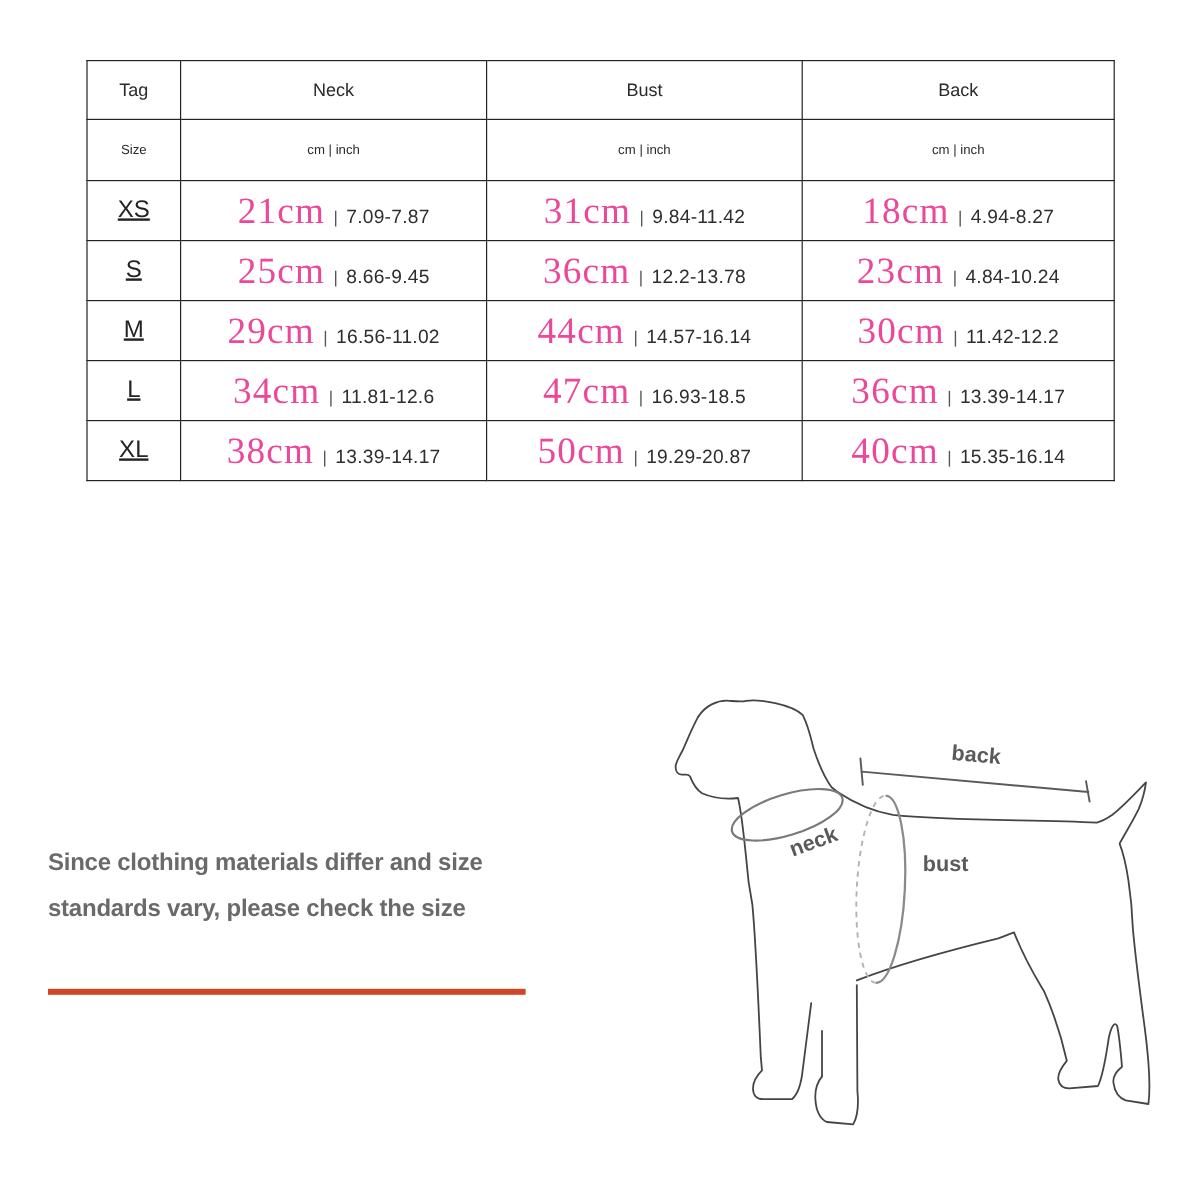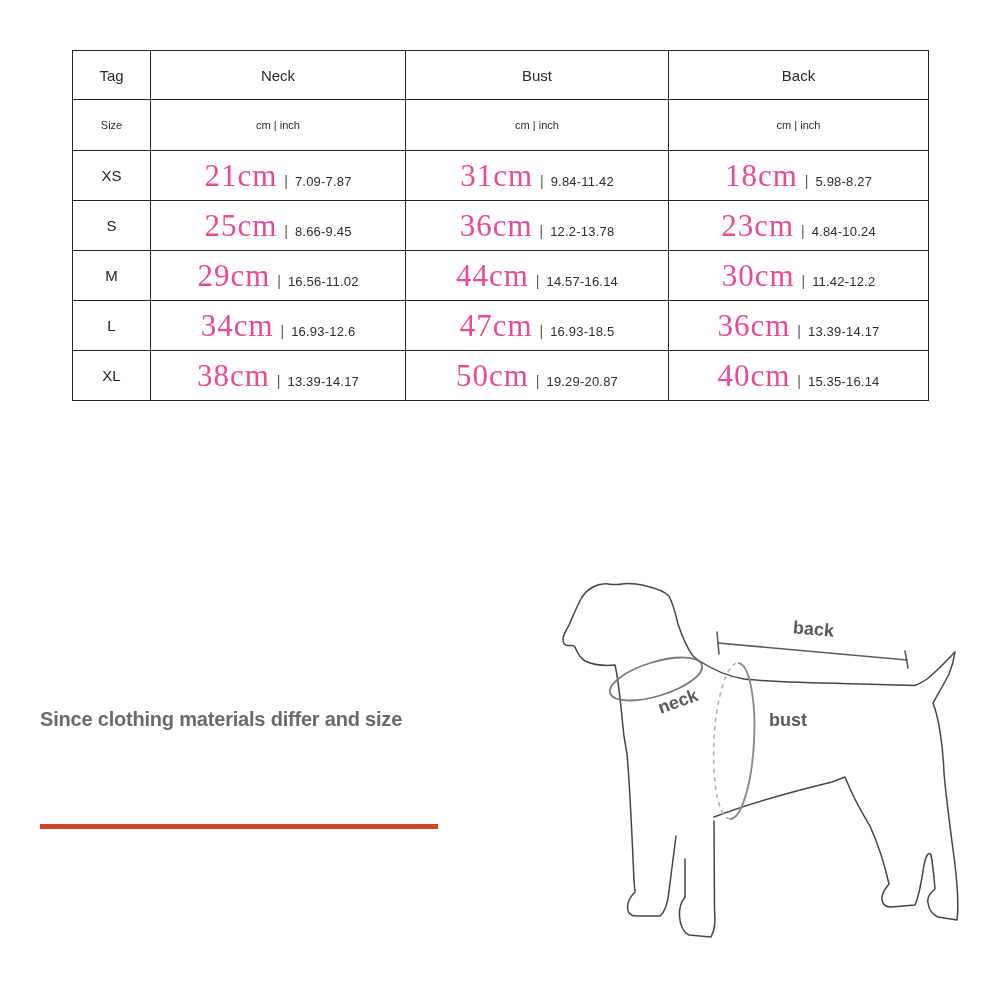--- a/index.html
+++ b/index.html
@@ -16,25 +16,25 @@
     border:1px solid #232323; text-align:center; vertical-align:middle;
     font-weight:normal; color:#222; background:#fff;
   }
   col.c-tag  { width:78px; }
   col.c-neck { width:255px; }
   col.c-bust { width:263px; }
   col.c-back { width:260px; }
   tr.hdr-1 th { height:49px; font-size:15px; color:#2a2a2a; }
   tr.hdr-2 th, tr.hdr-2 td { height:51px; font-size:11px; color:#2a2a2a; }
   tr.data-row td { height:50px; }
-  .size-lbl { font-size:15px; color:#2a2a2a; }
+  .size-lbl { font-size:20px; color:#2a2a2a;text-decoration:underline; }
   .val { display:flex; align-items:baseline; justify-content:center; gap:7px; padding:0 4px; }
   .val .cm  { font-family:"Liberation Serif", serif; font-size:31px; color:#ec4899; letter-spacing:1px; white-space:nowrap; }
   .val .sep { font-size:14px; color:#555; }
-  .val .in  { font-size:13px; color:#2e2e2e; letter-spacing:0.2px; white-space:nowrap; }
+  .val .in  { font-size:16px; color:#2e2e2e; letter-spacing:0.2px; white-space:nowrap; }
 
   
   .note { position:absolute; left:40px; top:700px; width:500px;
           font-size:20px; font-weight:bold; color:#6a6a6a;
           line-height:38px; letter-spacing:-0.2px; }
   .note .line { white-space:nowrap; }
   .note .red { color:#c43a20; }
   .note-underline { position:absolute; left:40px; top:824px; width:398px; height:5px;
                     background:#d04527; }
 
@@ -81,21 +81,21 @@
             <div class="val">
           <span class="cm">31cm</span>
           <span class="sep">|</span>
           <span class="in">9.84-11.42</span>
             </div>
           </td>
         <td>
             <div class="val">
           <span class="cm">18cm</span>
           <span class="sep">|</span>
-          <span class="in">5.98-8.27</span>
+          <span class="in">4.94-8.27</span>
             </div>
           </td>
       </tr>
 
       <tr class="data-row">
         <td class="size-lbl">S</td>
         <td>
             <div class="val">
           <span class="cm">25cm</span>
           <span class="sep">|</span>
@@ -142,21 +142,21 @@
             </div>
           </td>
       </tr>
 
       <tr class="data-row">
         <td class="size-lbl">L</td>
         <td>
             <div class="val">
           <span class="cm">34cm</span>
           <span class="sep">|</span>
-          <span class="in">16.93-12.6</span>
+          <span class="in">11.81-12.6</span>
             </div>
           </td>
         <td>
             <div class="val">
           <span class="cm">47cm</span>
           <span class="sep">|</span>
           <span class="in">16.93-18.5</span>
             </div>
           </td>
         <td>
@@ -190,20 +190,21 @@
           <span class="sep">|</span>
           <span class="in">15.35-16.14</span>
             </div>
           </td>
       </tr>
     </tbody>
   </table>
 
   <div class="note">
     <div class="line">Since clothing materials differ and size</div>
+    <div class="line">standards vary, please check the size</div>
   </div>
   <div class="note-underline"></div>
 
   <div class="dog-wrap">
     <svg width="470" height="420" viewBox="0 0 470 420" xmlns="http://www.w3.org/2000/svg">
       <g fill="none" stroke="#454545" stroke-width="1.5" stroke-linecap="round" stroke-linejoin="round">
 
         <path d="M52,42 C58,33 68,28 78,29 C84,29.5 88,30 92,29 C98,28 107,29 116,31 C125,33 134,36 139,41 C144,51 146,61 148,69 C152,81 157,93 163,101 L168,105"></path>
 
         <path d="M52,42 C47,51 43,61 39,70 C36,76 33,80 33,84 C33,88 35,90.5 38,90.5 C41,91 43.5,89.5 45,92 C47,97 50,103 55,106 C64,110 76,111 85,110 C88,122 90,142 92,162 C93,177 95,189 97,199 C100,231 102,281 104,326 L105,337 C101,341 97.5,347 97.5,352 C97.5,358 101,361 106,361 L130,361 C136,356 138,346 139,336 L146,281"></path>

